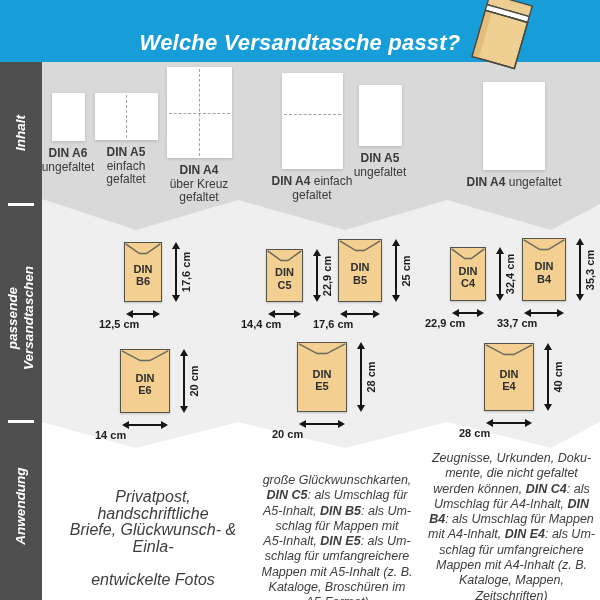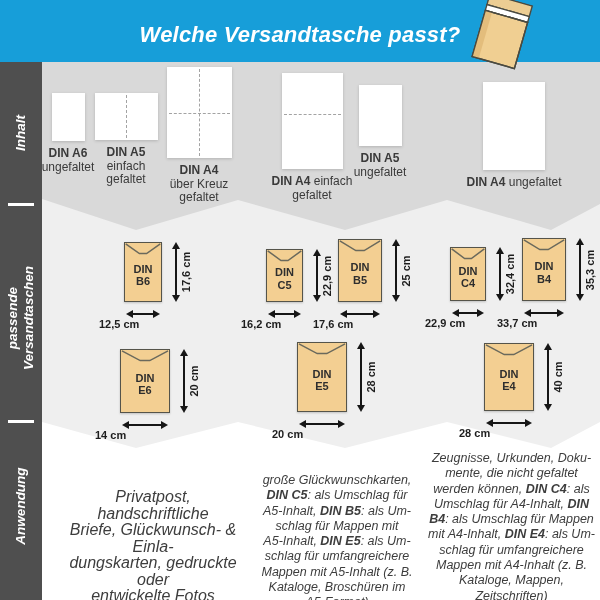--- a/index.html
+++ b/index.html
@@ -1,21 +1,21 @@
 <!DOCTYPE html>
 <html><head>
 <meta charset="utf-8">
 <style>
   html,body{margin:0;padding:0;background:#fff;}
   .stage{position:relative;width:600px;height:600px;overflow:hidden;background:#fff;
          font-family:"Liberation Sans","DejaVu Sans",sans-serif;color:#3a3a3a;}
 
   
   .header{position:absolute;left:0;top:0;width:600px;height:62px;background:#179ed9;z-index:6;}
-  .header h1{margin:4px;line-height:62px;text-align:center;font-size:22px;font-style:italic;
+  .header h1{margin:12px;line-height:62px;text-align:center;font-size:22px;font-style:italic;
              font-weight:bold;color:#fff;letter-spacing:.2px;}
   .hdr-env{position:absolute;left:479px;top:-2px;z-index:7;transform:rotate(16deg);}
 
   
   .sidebar{position:absolute;left:0;top:62px;width:42px;height:538px;background:#4f4f4f;z-index:6;}
   .vlabel{position:absolute;left:21px;transform:translate(-50%,-50%) rotate(-90deg);
           color:#fff;font-weight:bold;font-style:italic;font-size:13.5px;line-height:16px;
           white-space:nowrap;text-align:center;z-index:7;}
   .vl1{top:133px;} .vl2{top:318px;} .vl3{top:506px;}
   .side-sep{position:absolute;left:8px;width:26px;height:3px;background:#fff;z-index:7;}
@@ -183,21 +183,21 @@
         <i class="ht"></i>
         <i class="line"></i>
         <i class="hb"></i>
       </div>
     <div class="vdim">22,9 cm</div>
     <div class="arrow h harrow">
         <i class="hl"></i>
         <i class="line"></i>
         <i class="hr"></i>
       </div>
-    <div class="hdim">16,2 cm</div>
+    <div class="hdim">14,4 cm</div>
   </div>
 
   <div class="env env-b5">
     <div class="body">
       <svg class="flap" viewBox="0 0 100 16" preserveAspectRatio="none">
           <path d="M2,1 L40,13 L60,13 L98,1" fill="none" stroke="#6a695c" stroke-width="1.5" vector-effect="non-scaling-stroke"></path>
         </svg>
       <div class="elabel"><span>DIN</span><br><span>B5</span></div>
     </div>
     <div class="arrow v varrow">
@@ -312,17 +312,17 @@
       </div>
     <div class="vdim">40 cm</div>
     <div class="arrow h harrow">
         <i class="hl"></i>
         <i class="line"></i>
         <i class="hr"></i>
       </div>
     <div class="hdim">28 cm</div>
   </div>
 
-  <div class="usecol col1"><span>Privatpost, handschriftliche</span><br><span>Briefe, Glückwunsch- &amp; Einla-</span><br><span>dungskarten, gedruckte oder</span><br><span>entwickelte Fotos</span></div>
+  <div class="usecol col1"><span>Privatpost, handschriftliche</span><br><span>Briefe, Glückwunsch- &amp; Einla-</span><br><br><span>entwickelte Fotos</span></div>
   <div class="usecol col2"><span>große Glückwunschkarten,</span><br><span class="b">DIN C5</span><span>: als Umschlag für</span><br><span>A5-Inhalt, </span><span class="b">DIN B5</span><span>: als Um-</span><br><span>schlag für Mappen mit</span><br><span>A5-Inhalt, </span><span class="b">DIN E5</span><span>: als Um-</span><br><span>schlag für umfangreichere</span><br><span>Mappen mit A5-Inhalt (z. B.</span><br><span>Kataloge, Broschüren im</span><br><span>A5-Format)</span></div>
   <div class="usecol col3"><span>Zeugnisse, Urkunden, Doku-</span><br><span>mente, die nicht gefaltet</span><br><span>werden können, </span><span class="b">DIN C4</span><span>: als</span><br><span>Umschlag für A4-Inhalt, </span><span class="b">DIN</span><br><span class="b">B4</span><span>: als Umschlag für Mappen</span><br><span>mit A4-Inhalt, </span><span class="b">DIN E4</span><span>: als Um-</span><br><span>schlag für umfangreichere</span><br><span>Mappen mit A4-Inhalt (z. B.</span><br><span>Kataloge, Mappen,</span><br><span>Zeitschriften)</span></div>
 
 </div>
 
 </body></html>

